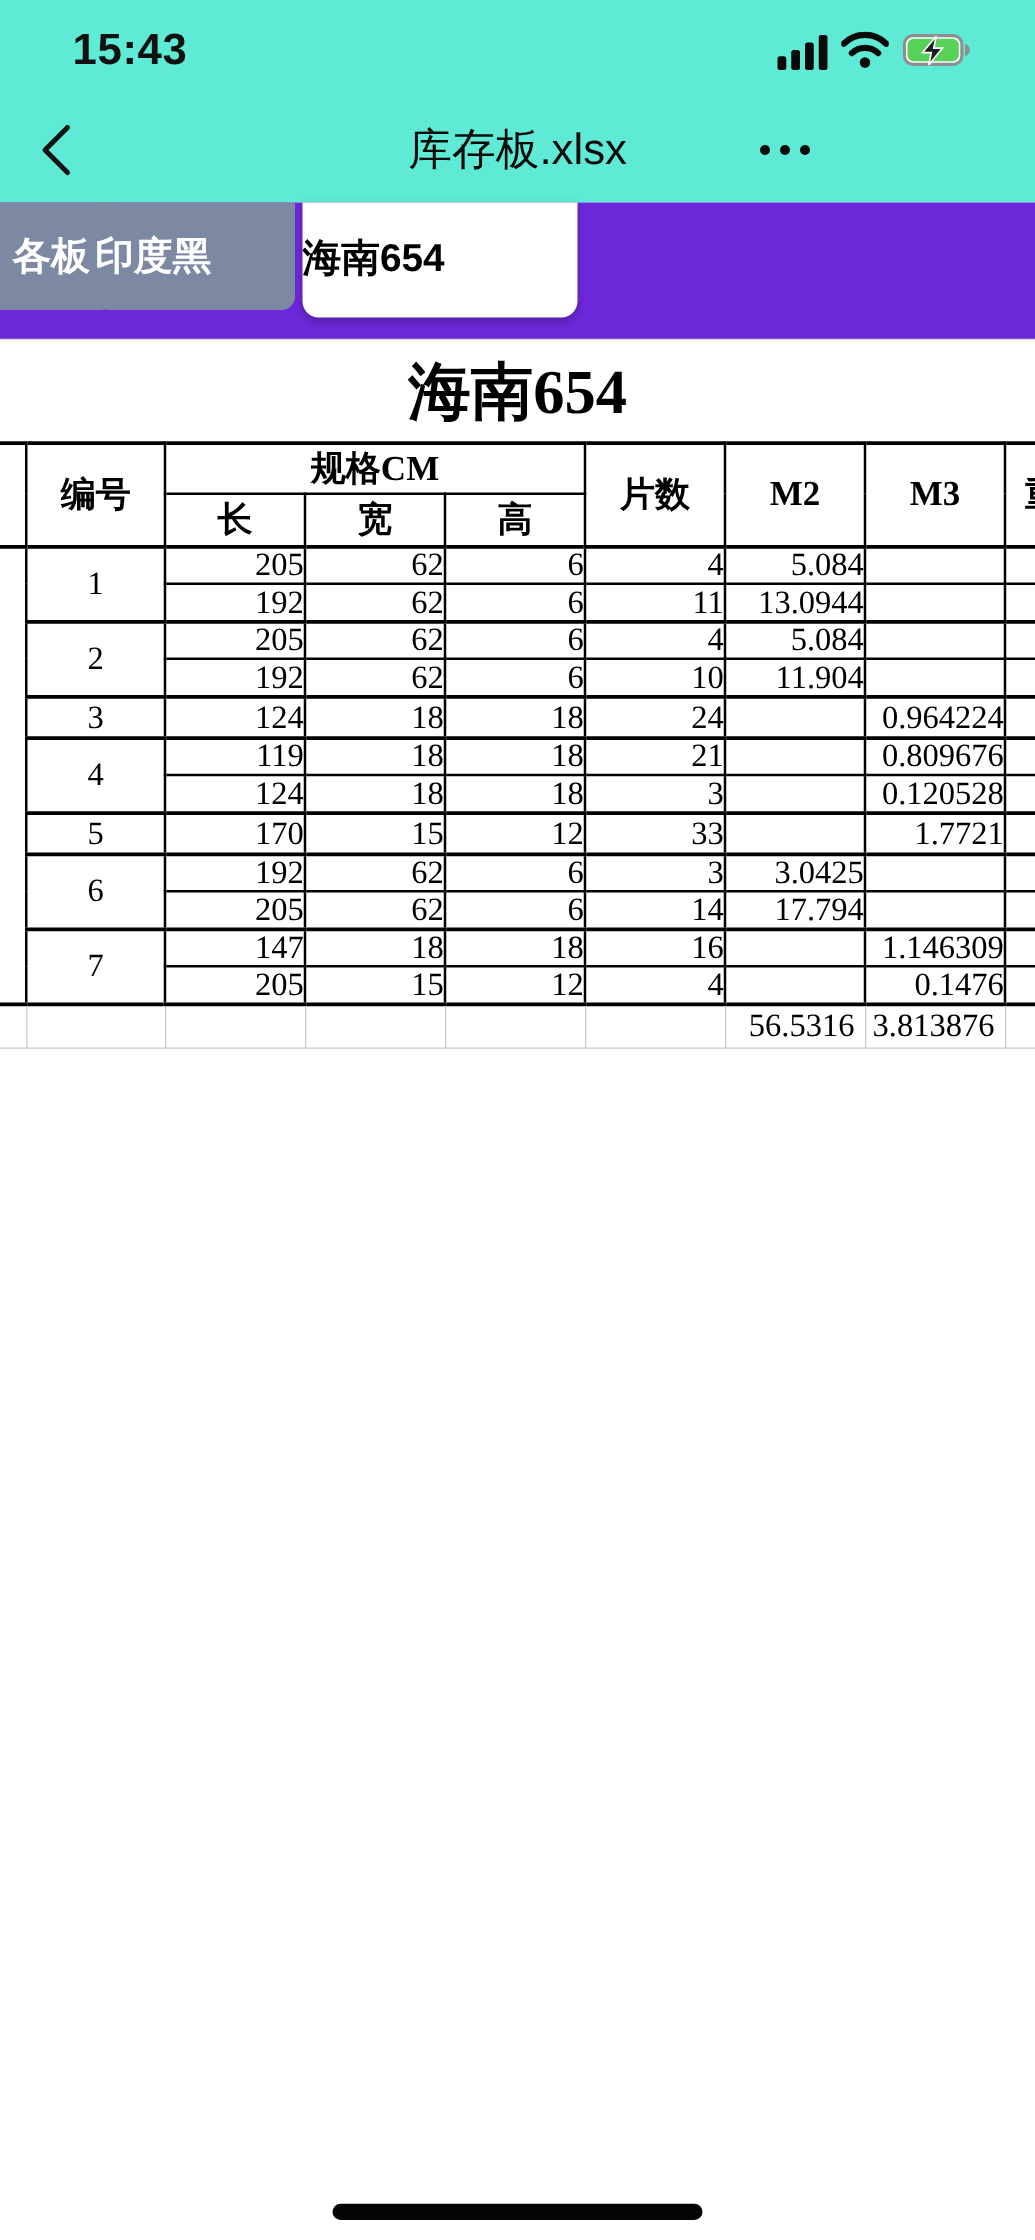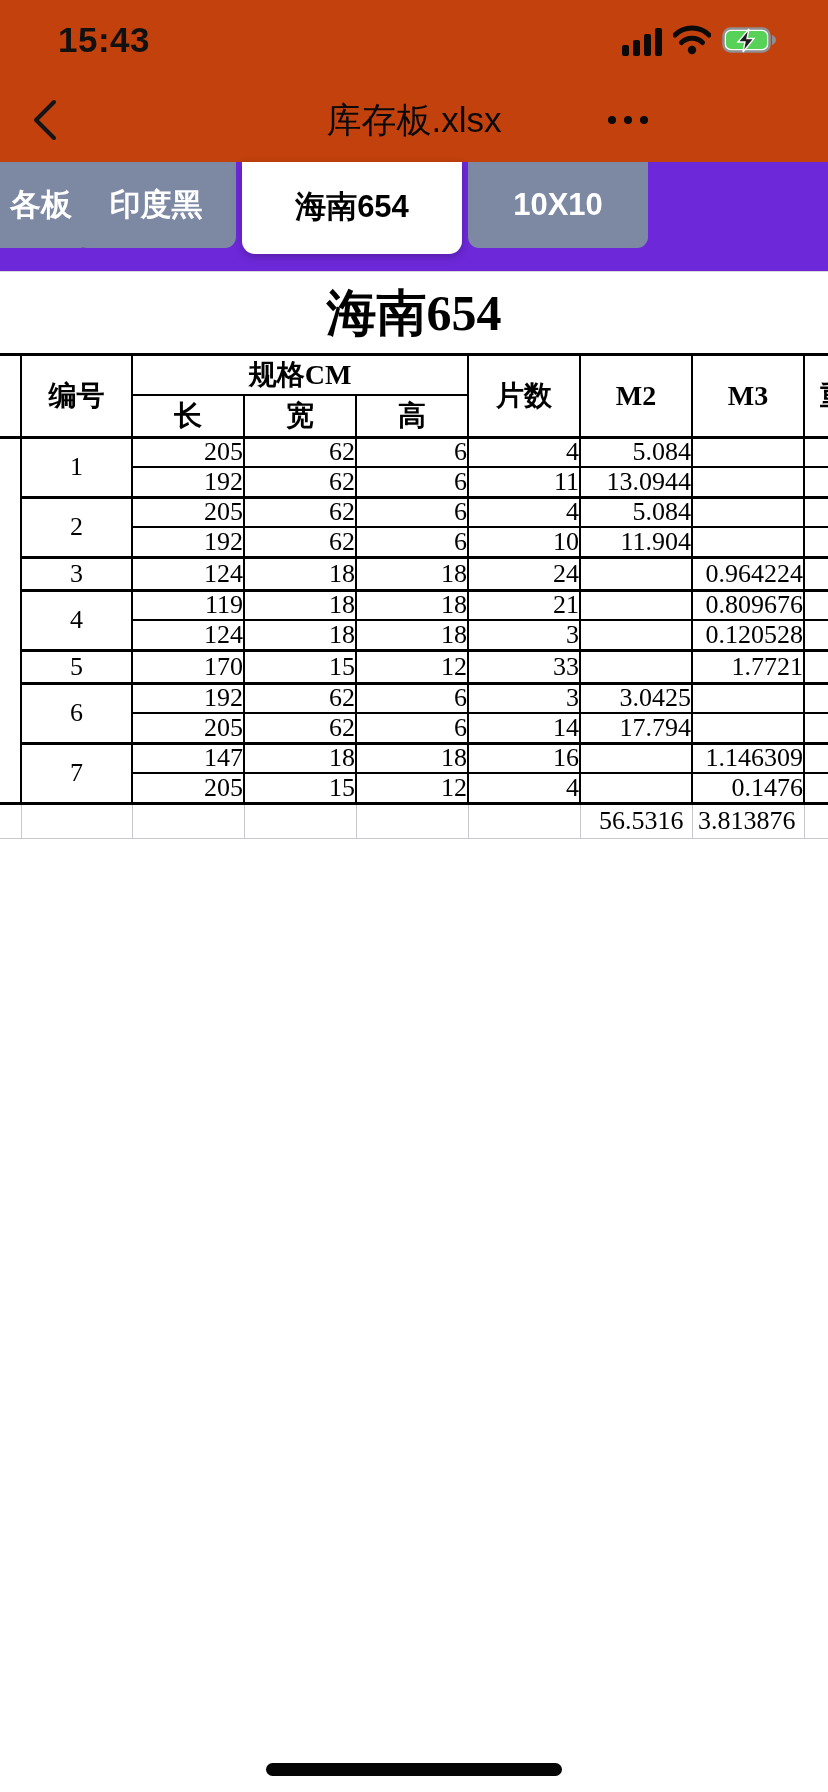--- a/index.html
+++ b/index.html
@@ -2,37 +2,37 @@
 <html><head>
 <meta charset="utf-8">
 <style>
   html,body{margin:0;padding:0;background:#444;}
   .phone{
     position:relative;width:828px;height:1792px;margin:0 auto;
     background:#ffffff;overflow:hidden;
     font-family:"Liberation Sans","DejaVu Sans",sans-serif;
   }
   
-  .chrome{position:absolute;top:0;left:0;width:828px;height:162px;background:#c2410c;}
+  .chrome{position:absolute;top:0;left:0;width:828px;height:162px;background:#5eead4;}
   .time{position:absolute;left:58px;top:20px;font-size:35px;font-weight:700;color:#111;letter-spacing:.5px;}
   .statusicons{position:absolute;right:50px;top:24px;display:flex;align-items:center;gap:11px;height:36px;}
   .sigbars{display:flex;align-items:flex-end;gap:4px;height:28px;}
   .sigbars i{display:block;width:7px;background:#0a0a0a;border-radius:2px;}
   .sigbars i:nth-child(1){height:11px}.sigbars i:nth-child(2){height:16px}
   .sigbars i:nth-child(3){height:22px}.sigbars i:nth-child(4){height:28px}
   .navrow{position:absolute;top:88px;left:0;width:684px;height:64px;}
   .navtitle{position:absolute;left:0;top:0;width:828px;text-align:center;font-size:35px;color:#0a0a0a;line-height:64px;}
   .backbtn{position:absolute;left:26px;top:8px;width:44px;height:48px;}
   .morebtn{position:absolute;right:36px;top:18px;display:flex;gap:8px;align-items:center;height:28px;}
   .morebtn i{display:block;width:8px;height:8px;border-radius:50%;background:#0a0a0a;}
   
   .tabstrip{position:absolute;top:162px;left:0;width:828px;height:109px;background:#6d28d9;border-bottom:2px solid #d8d8d8;}
   .tab{
     position:absolute;top:0;height:86px;background:#7d89a3;color:#fff;
-    font-size:31px;font-weight:700;text-align:center;line-height:86px;
+    font-size:31px;font-weight:700;line-height:86px;
     border-radius:0 0 11px 11px;white-space:nowrap;overflow:hidden;
   }
   .tab.partial{left:-100px;width:172px;text-align:right;padding-right:16px;border-right:4px solid #566078;}
   .tab.t2{left:76px;width:160px;}
   .tab.active{left:242px;width:220px;height:92px;background:#ffffff;color:#000;line-height:90px;
     box-shadow:0 3px 8px rgba(0,0,0,.22);z-index:2;border-radius:0 0 13px 13px;}
   .tab.t4{left:468px;width:180px;}
   
   .doc{position:absolute;top:272px;left:0;width:828px;height:1520px;background:#fff;}
   .sheettitle{
@@ -111,21 +111,20 @@
             <i style="display:block;width:8px;height:8px;border-radius:50%;background:#0a0a0a;"></i>
           </span>
       </div>
     </div>
   </div>
 
   <div class="tabstrip">
     <div class="tab partial">各板</div>
     <div class="tab t2">印度黑</div>
     <div class="tab active">海南654</div>
-    <div class="tab t4">10X10</div>
   </div>
 
   <div class="doc">
     <div class="sheettitle">海南654</div>
 
     <table class="sheet">
       <colgroup>
         <col style="width:21px">
           <col style="width:111px">
           <col style="width:112px">

